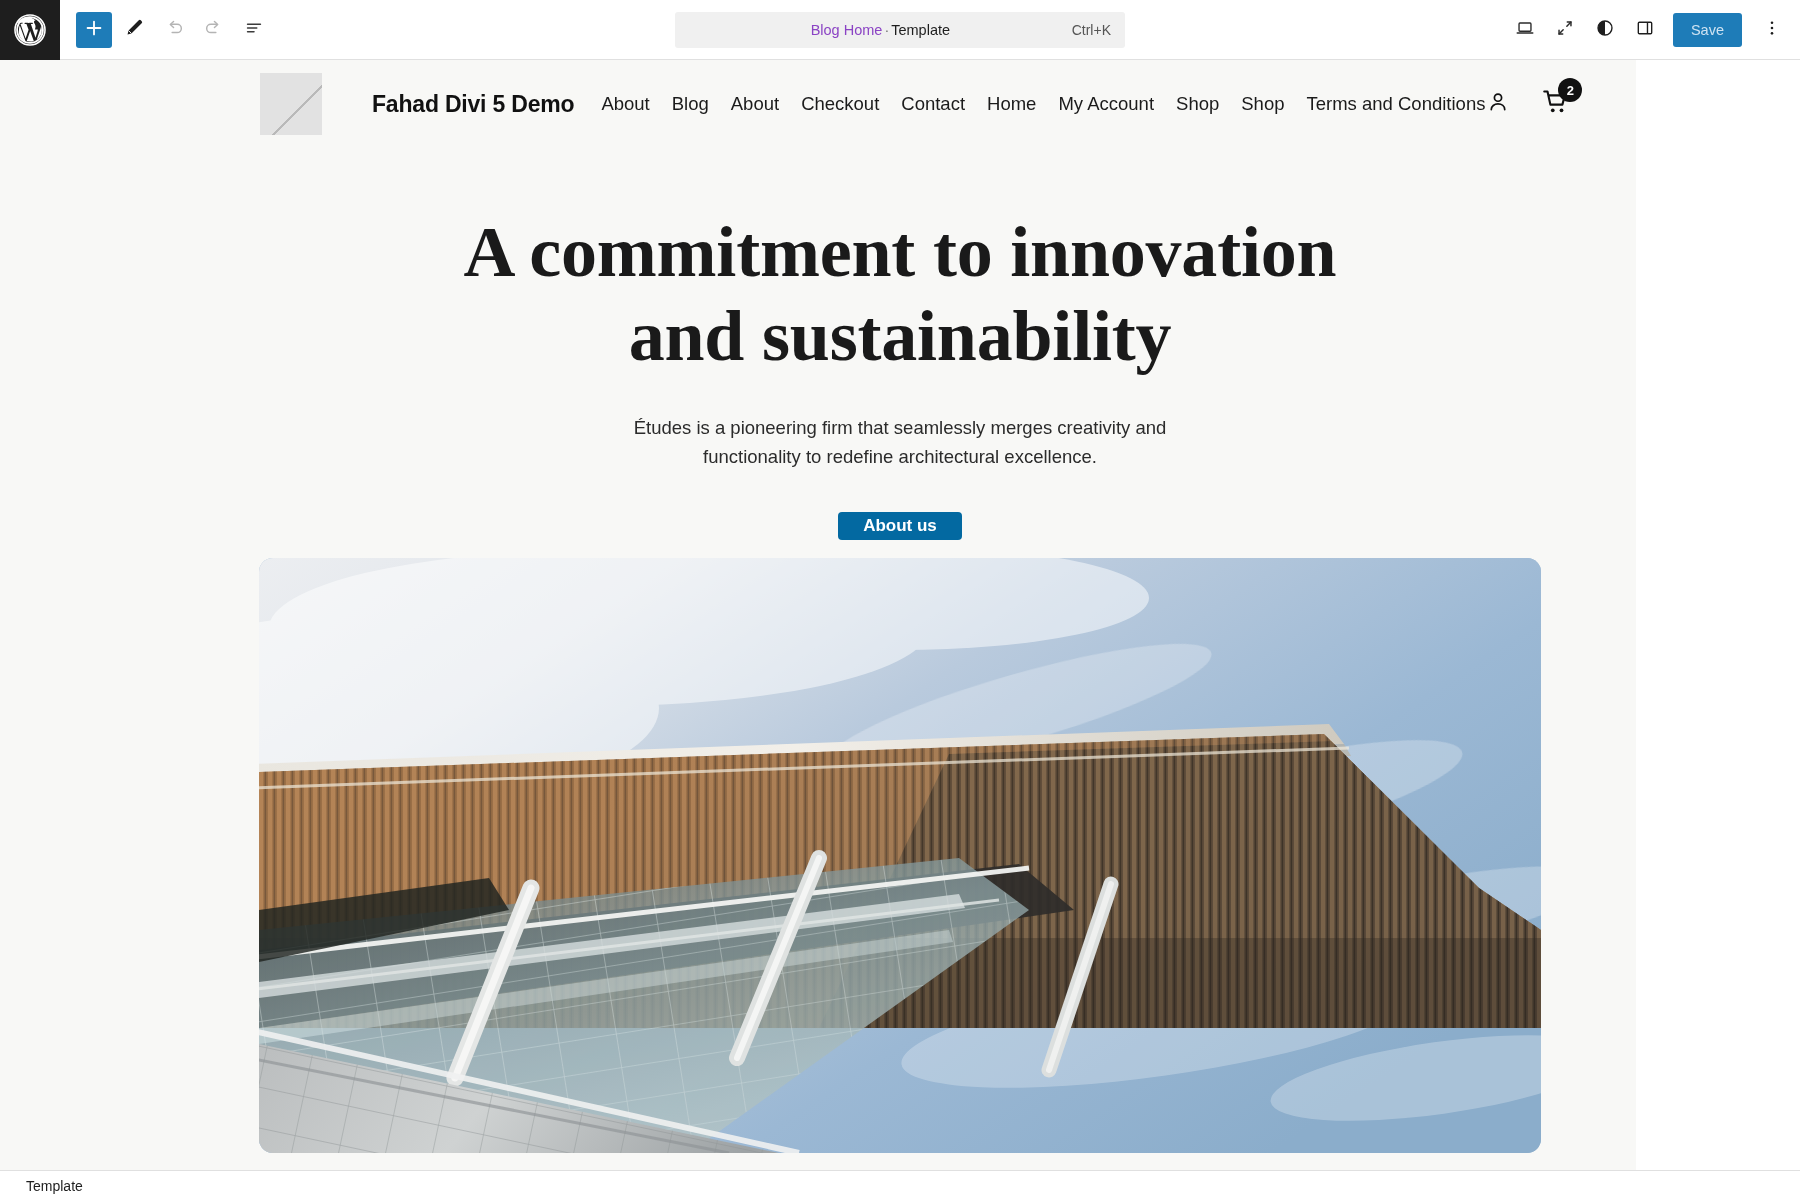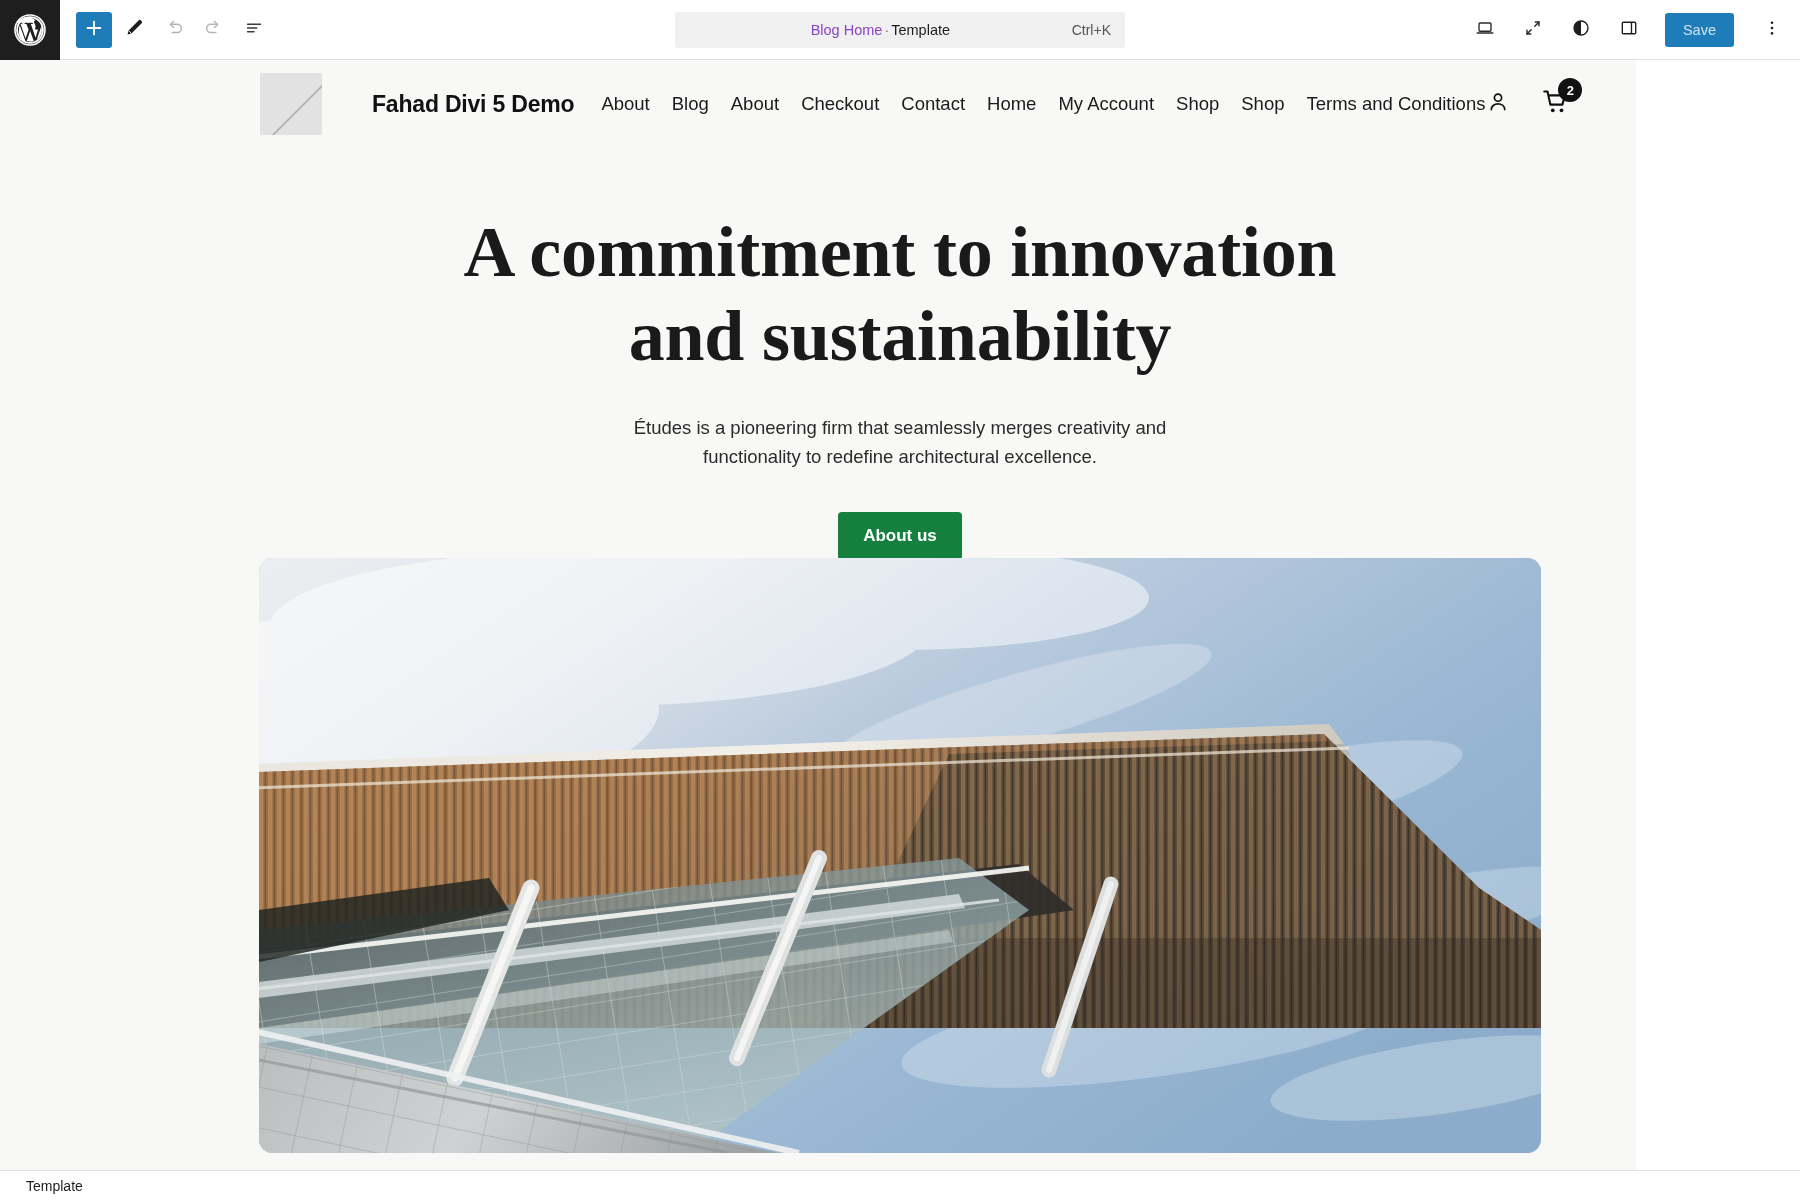--- a/index.html
+++ b/index.html
@@ -58,21 +58,21 @@
   }
   .cc-title { font-size: 14.5px; white-space: nowrap; }
   .cc-title .doc-name { color: #8b43c4; }
   .cc-title .sep { color: #757575; padding: 0 2px; }
   .cc-title .doc-type { color: #1e1e1e; }
   .cc-shortcut { font-size: 14px; color: #555; }
 
   .bar-right-tools {
     position: absolute; right: 10px; top: 0;
     height: 60px;
-    display: flex; align-items: center; gap: 12px;
+    display: flex; align-items: center; gap: 4px;
   }
   .save-btn {
     background: #1e7cb8;
     color: #cfe3f2;
     border: none;
     font-family: "Liberation Sans", sans-serif;
     font-size: 14.5px;
     padding: 9px 18px;
     border-radius: 3px;
     margin: 0 8px 0 6px;
@@ -159,25 +159,25 @@
   .hero-sub {
     margin: 36px auto 8px;
     width: 540px;
     font-size: 18.5px;
     line-height: 1.55;
     color: #2b2b2b;
   }
   .hero-btn {
     display: inline-block;
     margin-top: 32px;
-    background: #15803d;
+    background: #0369a1;
     color: #ffffff;
     font-size: 17px;
     font-weight: 700;
-    padding: 14px 25px;
+    padding: 4px 25px;
     border: none;
     border-radius: 4px;
     cursor: pointer;
     font-family: "Liberation Sans", sans-serif;
   }
 
   
   .hero-image {
     position: absolute;
     left: 259px; top: 498px;

